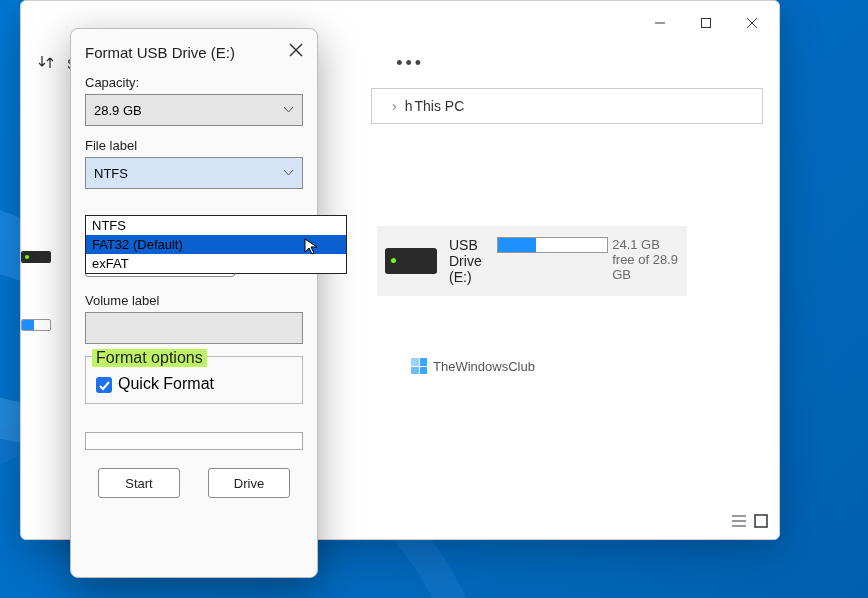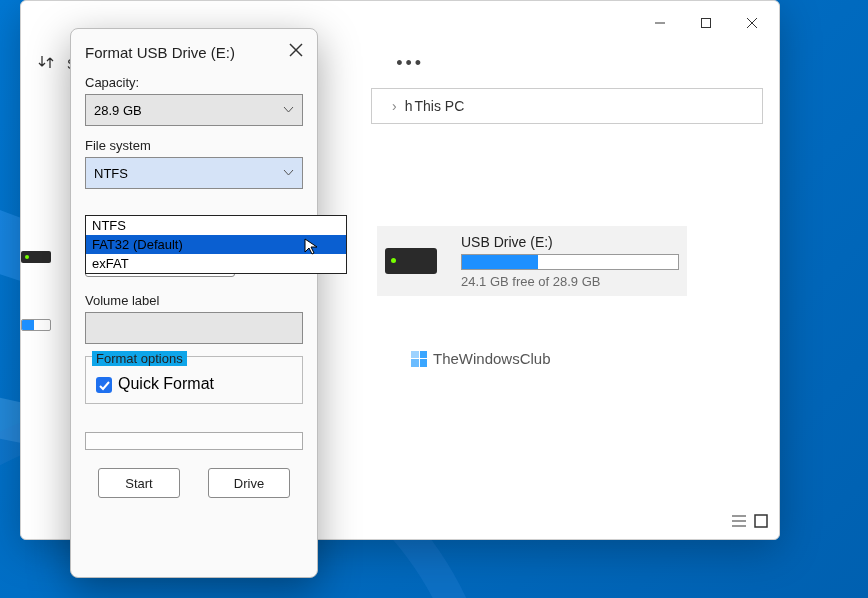--- a/index.html
+++ b/index.html
@@ -90,35 +90,35 @@
       padding:8px;
       gap:12px;
     }
     .drive-icon {
       width:52px; height:26px;
       background:#2a2a2a;
       border-radius:3px;
       position:relative;
     }
     .drive-icon::before { content:''; position:absolute; left:6px; top:10px; width:5px; height:5px; border-radius:50%; background:#7f0;}
-    .drive-info { display:flex; flex-direction:column; gap:4px; flex:1;margin-left:12px;}
+    .drive-info { display:flex; gap:4px; flex:1;}
     .drive-title { font-size:14px; color:#222;}
     .drive-bar { width:100%; height:16px; border:1px solid #999; background:#fff; }
     .drive-bar-fill{ height:100%; background:#1e90ff; width:35%;}
     .drive-free { font-size:13px; color:#6a6a6a;}
 
     .watermark {
       position:absolute;
       left:390px;
-      top:349px;
+      top:357px;
       display:flex;
       align-items:center;
       gap:6px;
       color:#555;
-      font-size:15px;
+      font-size:13px;
     }
     .wm-logo {
       width:16px; height:16px;
       display:grid;
       grid-template-columns:1fr 1fr;
       grid-template-rows:1fr 1fr;
       gap:1px;
     }
     .wm-logo span { background:#3aa6ff;}
     .wm-logo span:nth-child(1){opacity:.5}
@@ -187,21 +187,21 @@
       border-radius:3px;
       font-size:13px;
       color:#222;
     }
     .btn-restore { width:150px; padding:0 10px; margin-top:12px; margin-bottom:16px;}
     .fieldset {
       border:1px solid #bbb;
       padding:10px;
       margin-top:4px;
     }
-    .fieldset-title { font-size:13px; color:#222; background:#0ea5e9; position:relative; top:-18px; left:-4px; display:inline-block; padding:0 4px;}
+    .fieldset-title { font-size:16px; color:#222; background:#bef264; position:relative; top:-18px; left:-4px; display:inline-block; padding:0 4px;}
     .chk-row { display:flex; align-items:flex-end; gap:6px; margin-top:-10px;}
     .chk { width:16px; height:16px; background:#1e70ef; border-radius:3px; display:flex; align-items:center; justify-content:center;}
     .chk svg { width:11px; height:11px; color:#fff;}
     .progress {
       width:100%; height:18px;
       border:1px solid #aaa;
       background:#fdfdfd;
       margin-top:28px;
     }
     .dlg-btn-row { display:flex; gap:28px; justify-content:center; margin-top:18px;}
@@ -302,21 +302,21 @@
   </div>
 
   <div class="dlg-label">Capacity:</div>
   <div class="dlg-select">
     <span>28.9 GB</span>
     <span class="chev-dn"><svg viewBox="0 0 11 11">
           <path d="M1 3l4.5 5L10 3" stroke="currentColor" fill="none"></path>
         </svg></span>
   </div>
 
-  <div class="dlg-label">File system</div>
+  <div class="dlg-label">File label</div>
   <div class="dlg-select open">
     <span>NTFS</span>
     <span class="chev-dn"><svg viewBox="0 0 11 11">
           <path d="M1 3l4.5 5L10 3" stroke="currentColor" fill="none"></path>
         </svg></span>
   </div>
 
   
   <div class="fs-dropdown">
     <div class="fs-opt">NTFS</div>

